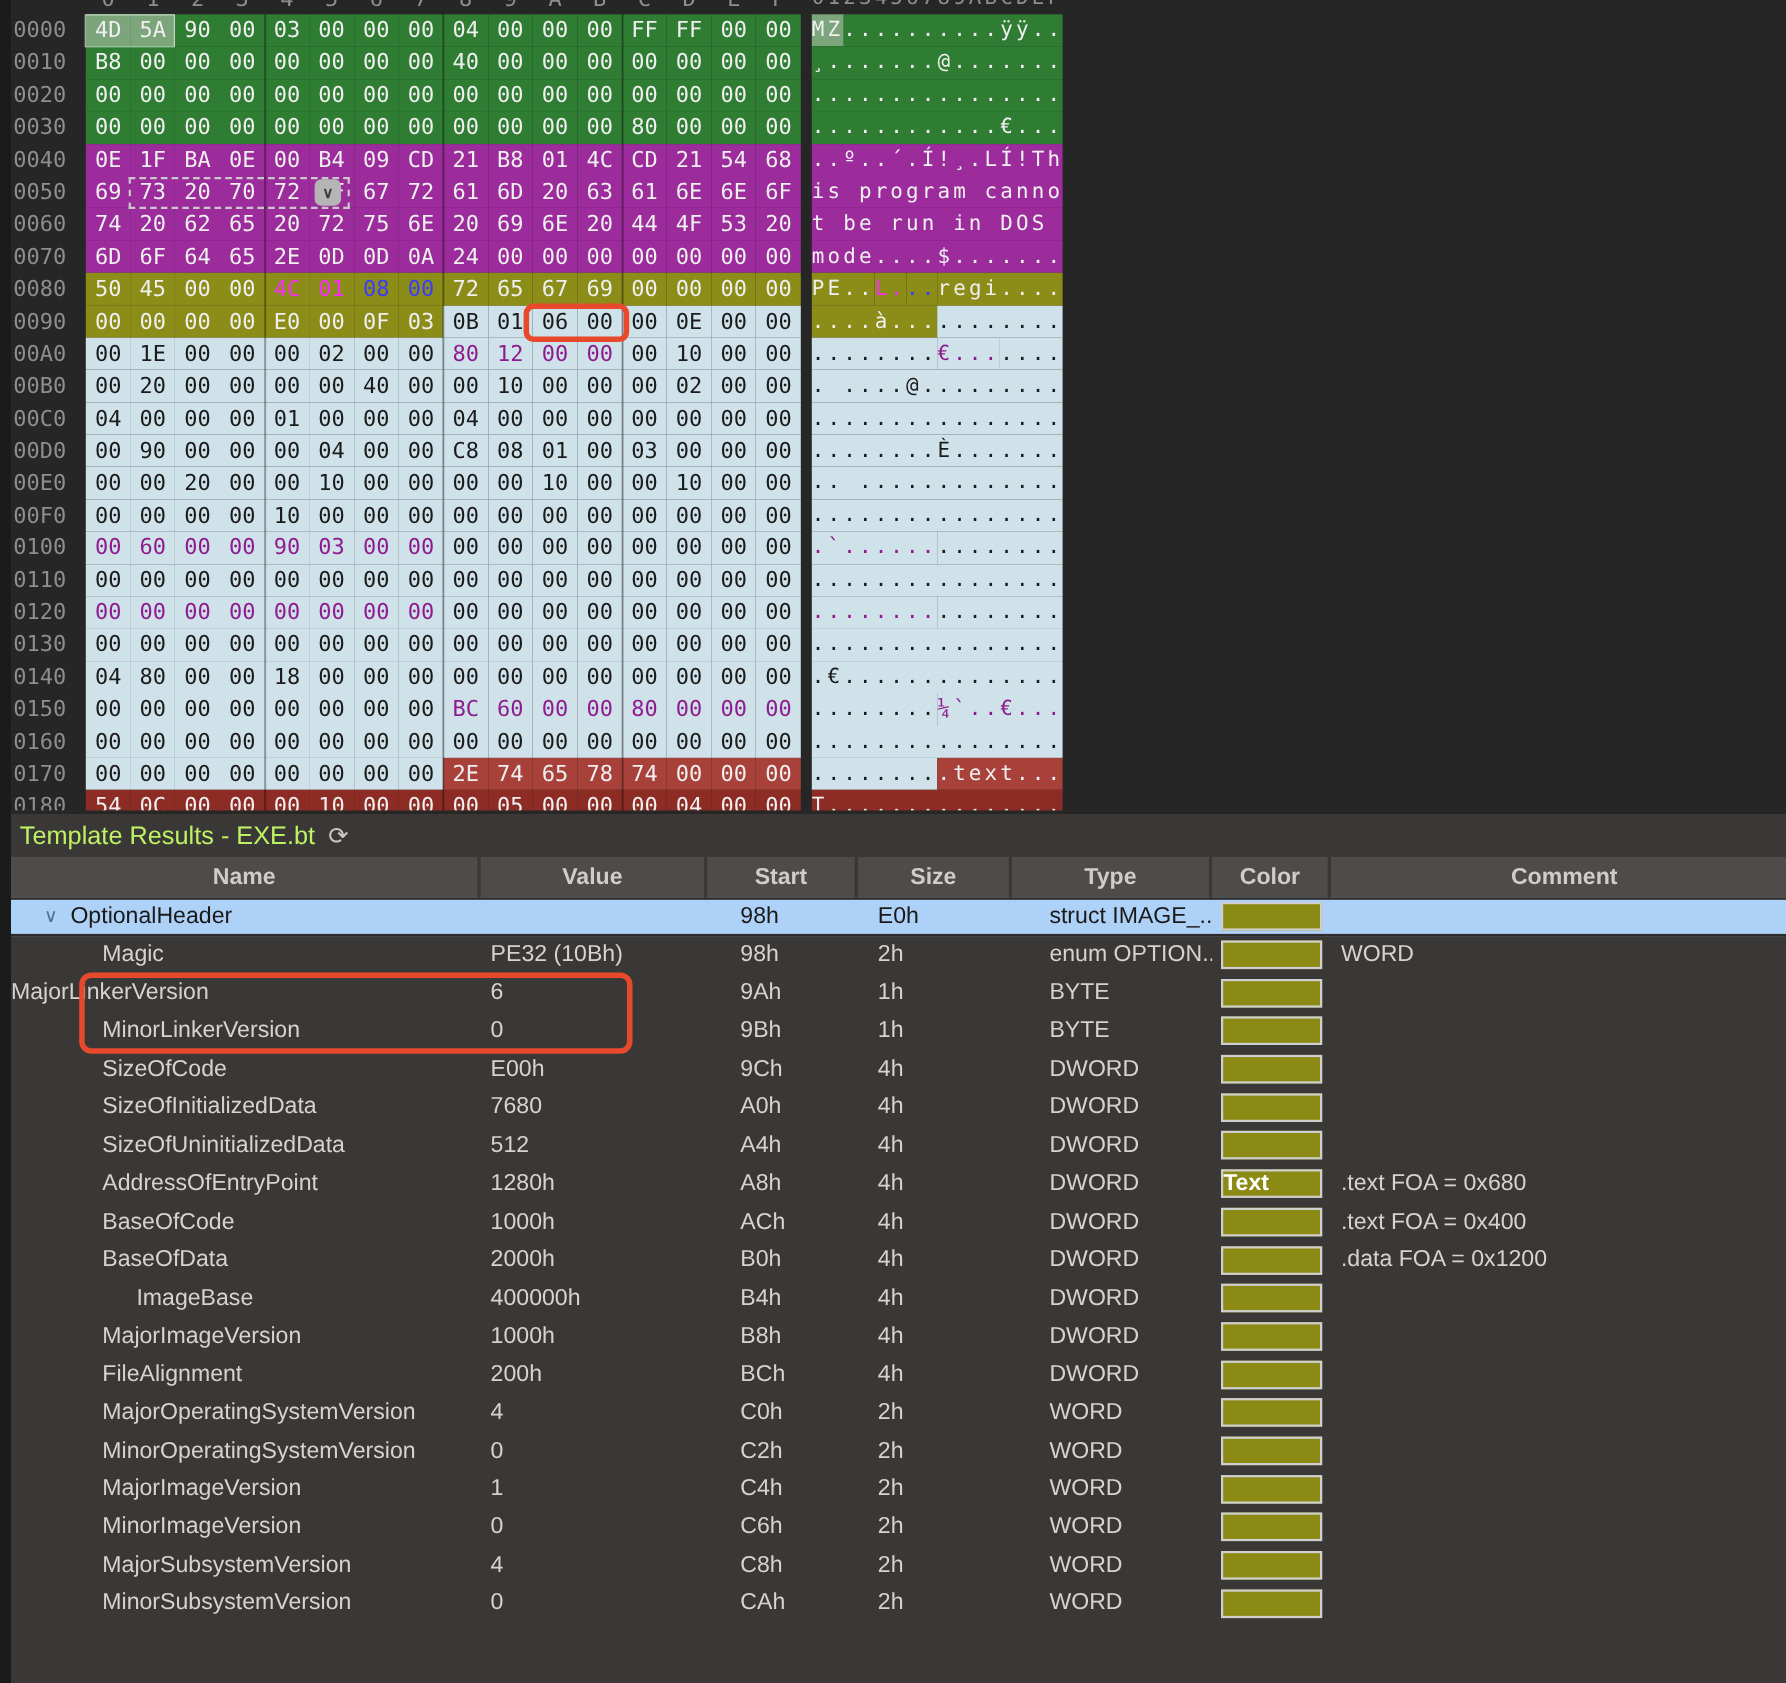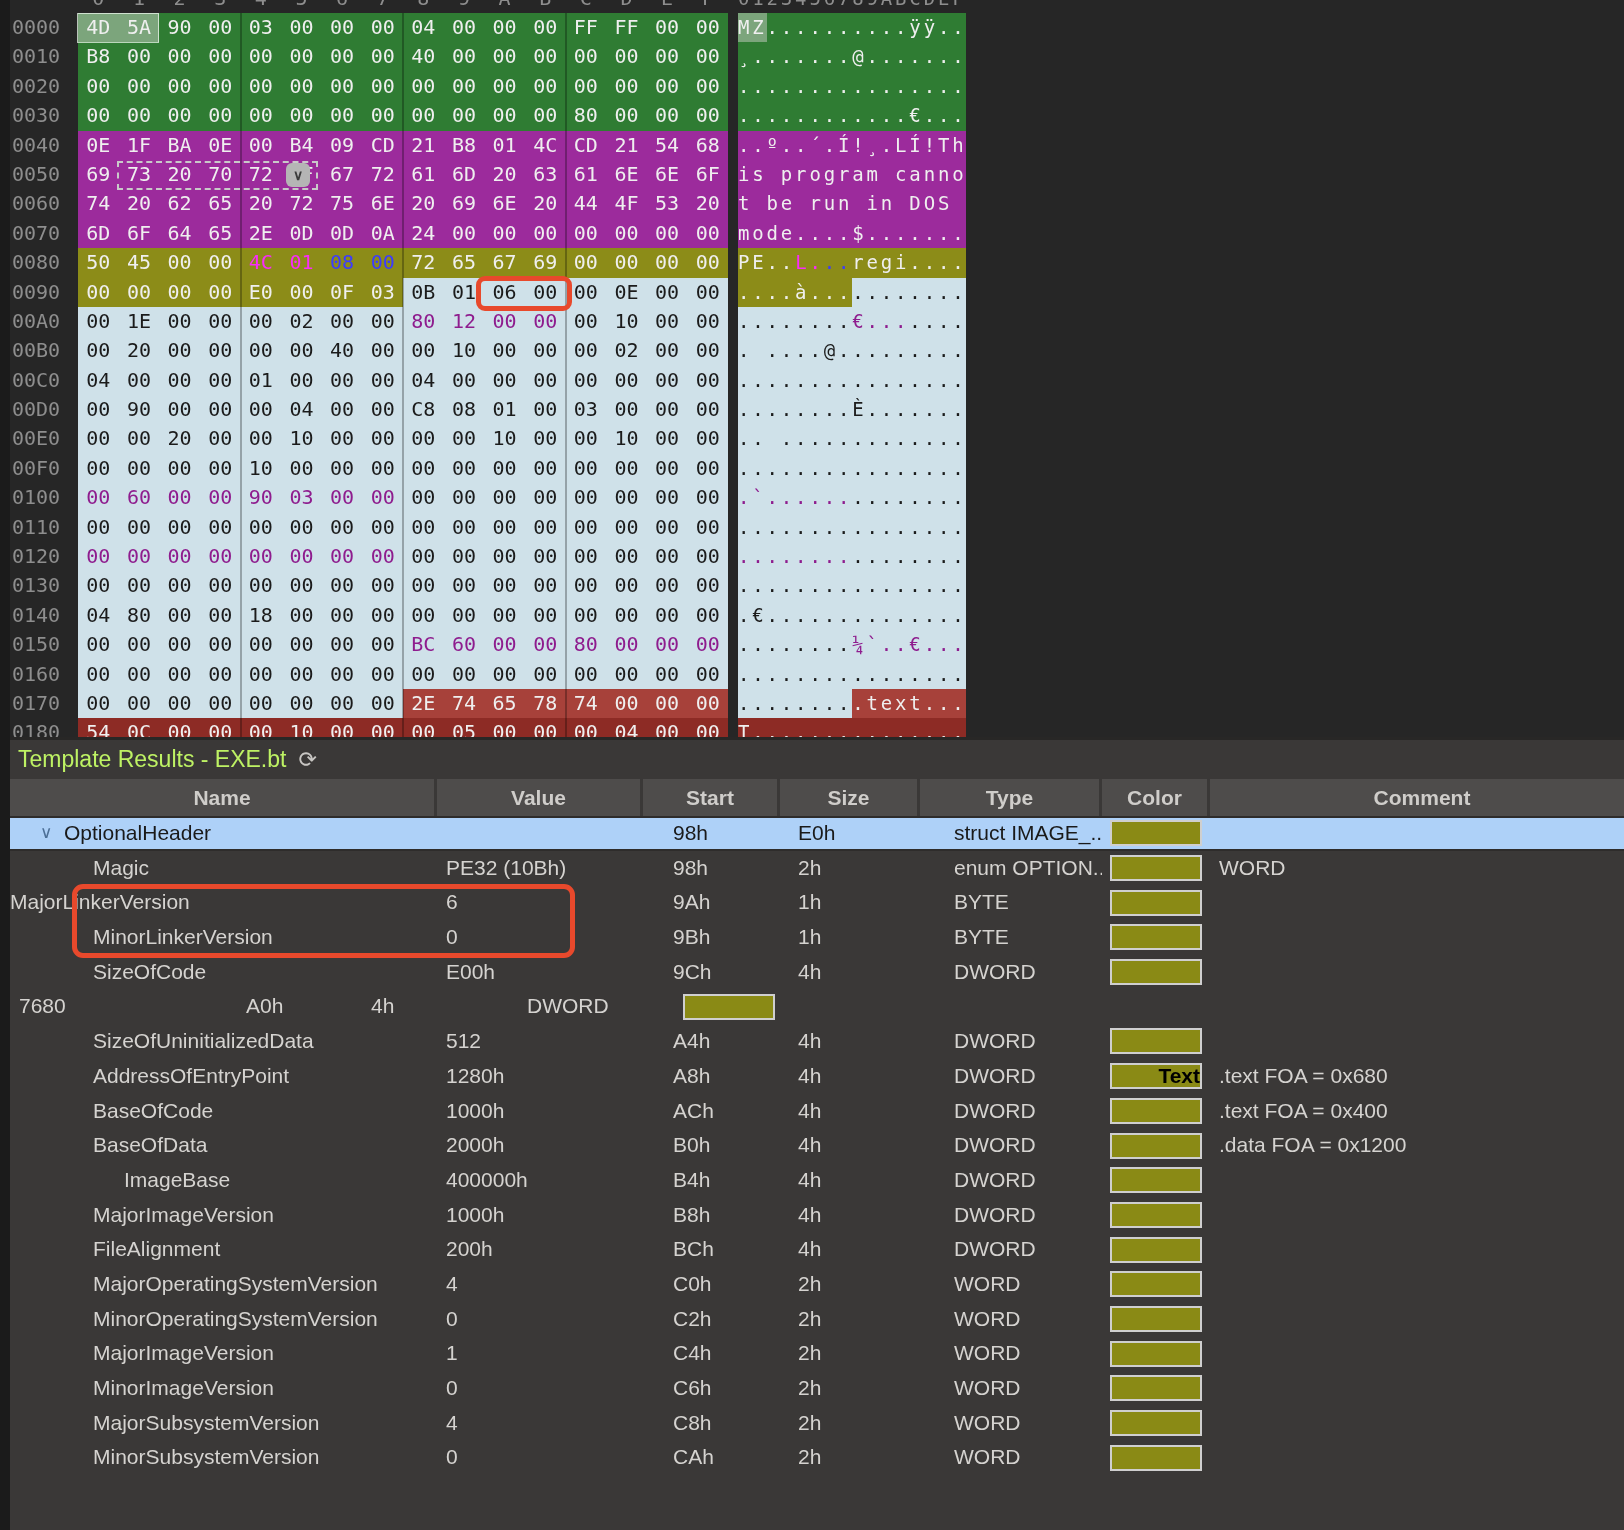--- a/index.html
+++ b/index.html
@@ -42,21 +42,21 @@
   .td{flex:none;overflow:hidden;white-space:nowrap;box-sizing:border-box;}
   .td-name{position:relative;}
   .chev{position:absolute;left:30px;color:#4C6F96;font-size:17px;}
   .td-value{padding-left:9px;}
   .td-start{padding-left:30px;}
   .td-size{padding-left:18px;}
   .td-type{padding-left:34px;}
   .td-comment{padding-left:9px;}
   .td-color{display:flex;align-items:center;justify-content:center;}
   .swatch{width:92px;height:26px;background:#8A8A15;border:2px solid #CFCFCF;box-sizing:border-box;
-          text-align:right;font-size:21px;line-height:22px;color:#000000;font-weight:bold;}
+          text-align:left;font-size:21px;line-height:22px;color:#ffffff;font-weight:bold;}
 </style>
 </head>
 <body>
 
 <div class="screen">
 
   <div class="hex-area">
     <div class="colhdr">
       <div class="inner" id="hexColHdr">
           <div class="hex-row">
@@ -720,20 +720,21 @@
           <div class="td td-value" style="width: 206px;">E00h</div>
           <div class="td td-start" style="width: 137px;">9Ch</div>
           <div class="td td-size" style="width: 140px;">4h</div>
           <div class="td td-type" style="width: 182px;">DWORD</div>
           <div class="td td-color" style="width: 108px;">
             <div class="swatch"></div>
           </div>
           <div class="td td-comment" style="width: 424px;"></div>
         </div>
         <div class="trow">
+          <div class="td td-name" style="width: 427px;"><span style="padding-left: 83px;">SizeOfInitializedData</span></div>
           <div class="td td-value" style="width: 206px;">7680</div>
           <div class="td td-start" style="width: 137px;">A0h</div>
           <div class="td td-size" style="width: 140px;">4h</div>
           <div class="td td-type" style="width: 182px;">DWORD</div>
           <div class="td td-color" style="width: 108px;">
             <div class="swatch"></div>
           </div>
           <div class="td td-comment" style="width: 424px;"></div>
         </div>
         <div class="trow">

